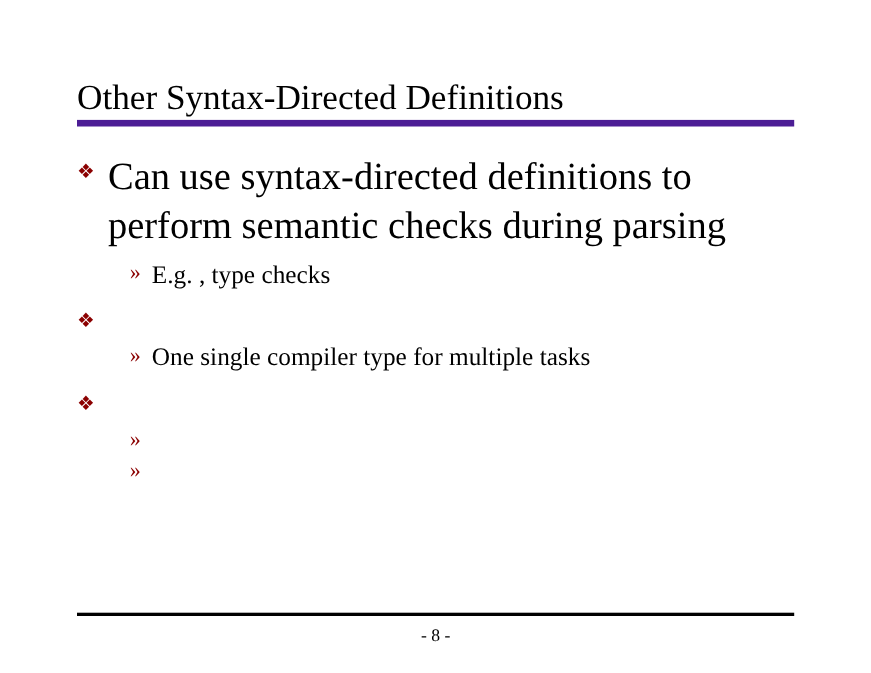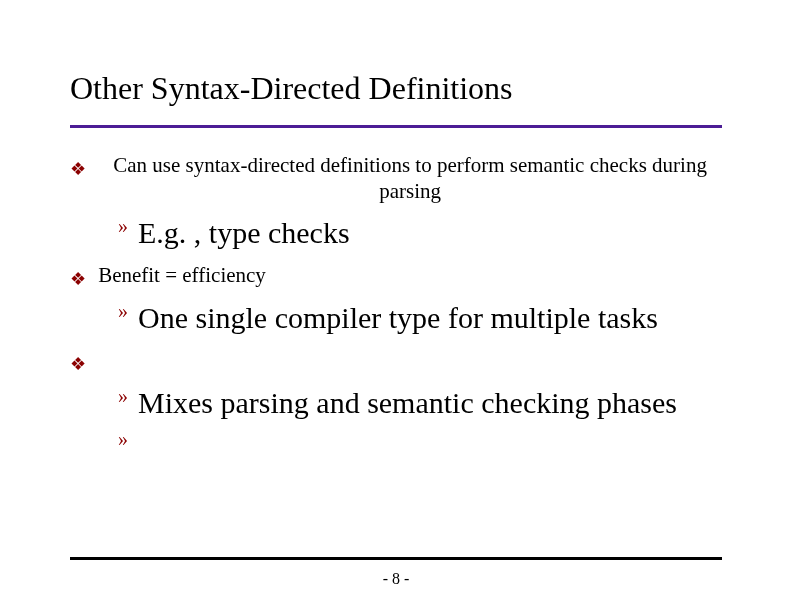--- a/index.html
+++ b/index.html
@@ -1,27 +1,27 @@
 <!DOCTYPE html>
 <html><head>
 <meta charset="utf-8">
 <style>
   * { margin: 0; padding: 0; box-sizing: border-box; }
   html, body { width: 792px; height: 612px; background: #fff; font-family: "Times New Roman", Times, serif; color: #000; }
   .slide { width: 792px; height: 612px; position: relative; padding: 70px 70px 0 70px; }
-  .title { font-size: 32px; font-weight: 400; border-bottom: 3px solid #4c1d95; padding-bottom: 18px; margin-bottom: 24px; }
+  .title { font-size: 32px; font-weight: 400; border-bottom: 6px solid #4c1d95; padding-bottom: 2px; margin-bottom: 24px; }
   .level1 { list-style: none; margin: 0; padding: 0; }
   .level1 > li { margin-bottom: 10px; }
   .l1-row { display: flex; align-items: flex-start; }
   .diamond { color: #8b0000; font-size: 18px; margin-right: 12px; margin-top: 6px; flex-shrink: 0; }
-  .l1-text { font-size: 21px; line-height: 1.25; text-align: center; }
+  .l1-text { font-size: 35px; line-height: 1.25; }
   .level2 { list-style: none; margin: 8px 0 10px 48px; padding: 0; }
   .level2 > li { display: flex; align-items: flex-start; margin-bottom: 4px; }
   .raquo { color: #8b0000; font-size: 20px; margin-right: 10px; margin-top: 2px; flex-shrink: 0; font-family: Georgia, serif; }
-  .l2-text { font-size: 30px; line-height: 1.3; }
+  .l2-text { font-size: 23px; line-height: 1.3; }
   .footer-rule { position: absolute; left: 70px; right: 70px; bottom: 52px; border-top: 3px solid #000; }
   .pagenum { position: absolute; left: 0; right: 0; bottom: 24px; text-align: center; font-size: 16px; }
 </style>
 </head>
 <body>
 
 <div class="slide">
   <h1 class="title">Other Syntax-Directed Definitions</h1>
 
   <ul class="level1">
@@ -35,38 +35,36 @@
         <li>
           <span class="raquo">»</span>
           <span class="l2-text">E.g. , type checks</span>
         </li>
       </ul>
     </li>
 
     <li>
       <div class="l1-row">
         <span class="diamond">❖</span>
-        <span class="l1-text">Benefit = efficiency</span>
       </div>
       <ul class="level2">
         <li>
           <span class="raquo">»</span>
           <span class="l2-text">One single compiler type for multiple tasks</span>
         </li>
       </ul>
     </li>
 
     <li>
       <div class="l1-row">
         <span class="diamond">❖</span>
       </div>
       <ul class="level2">
         <li>
           <span class="raquo">»</span>
-          <span class="l2-text">Mixes parsing and semantic checking phases</span>
         </li>
         <li>
           <span class="raquo">»</span>
         </li>
       </ul>
     </li>
 
   </ul>
 
   <div class="footer-rule"></div>

